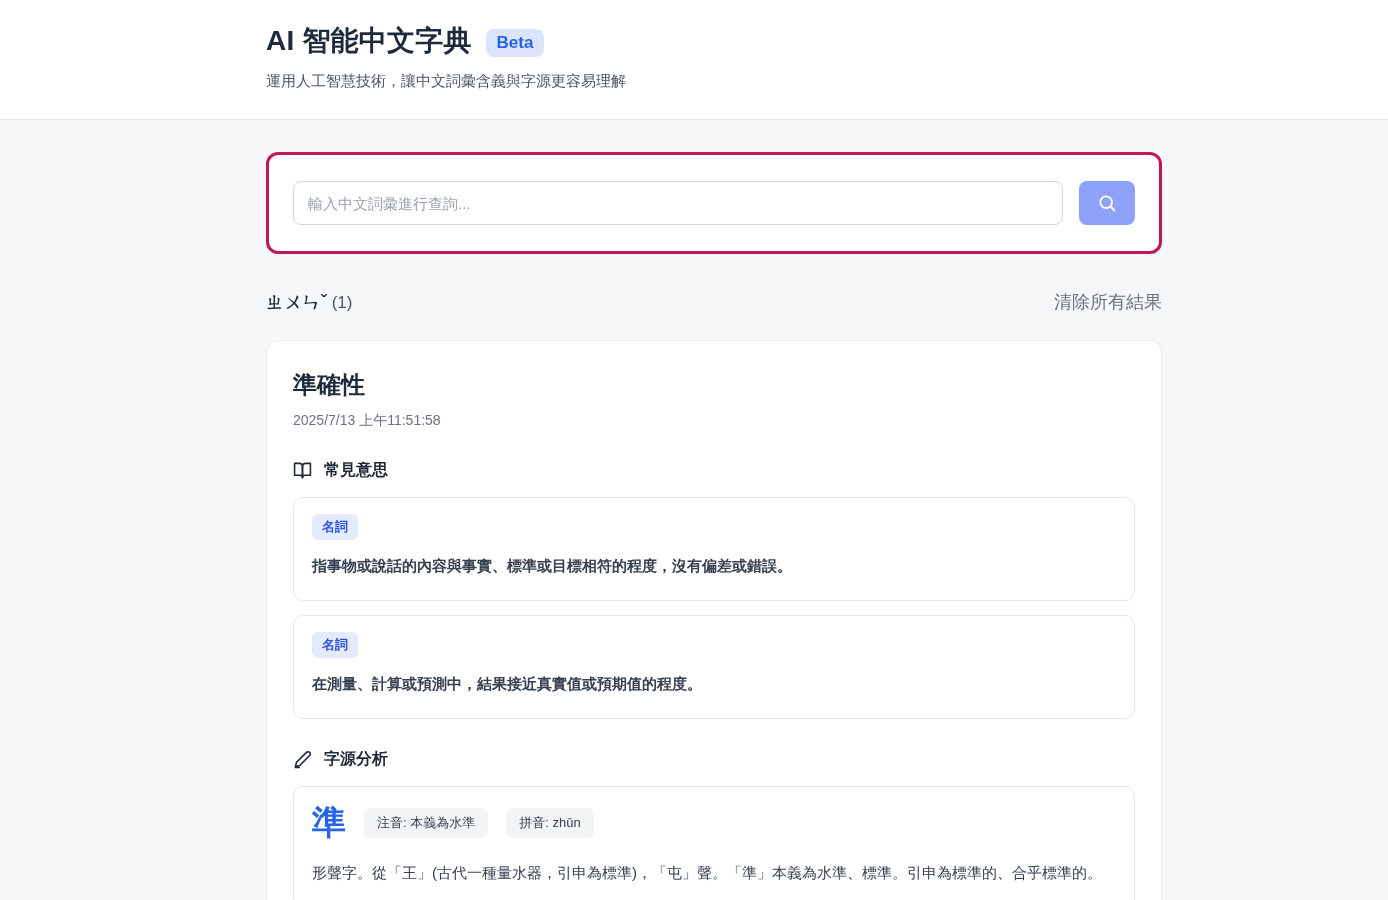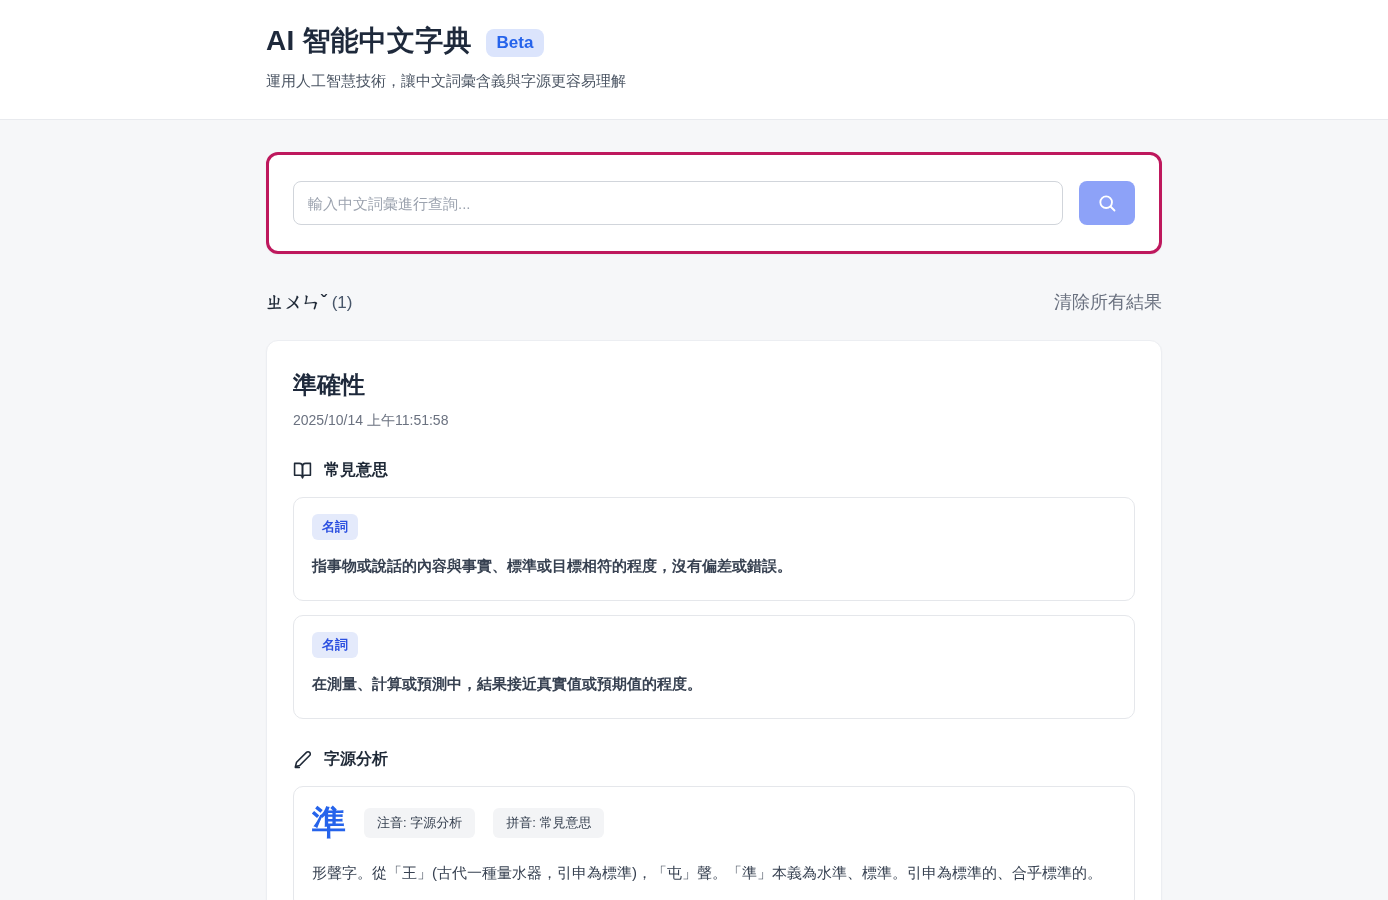--- a/index.html
+++ b/index.html
@@ -145,21 +145,21 @@
     <div class="results-header">
       <h2 class="results-heading">
         <span>ㄓㄨㄣˇ</span>
         <span class="results-count">(1)</span>
       </h2>
       <button class="clear-link">清除所有結果</button>
     </div>
 
     <article class="entry-card">
       <h3 class="entry-word">準確性</h3>
-      <div class="entry-timestamp">2025/10/14 上午11:51:58</div>
+      <div class="entry-timestamp">2025/7/13 上午11:51:58</div>
 
       <div class="section-header">
         <span class="sec-icon">
           <svg width="19" height="19" viewBox="0 0 24 24" fill="none" stroke="#1f2937" stroke-width="2" stroke-linecap="round" stroke-linejoin="round">
             <path d="M2 3h6a4 4 0 0 1 4 4v14a3 3 0 0 0-3-3H2z"></path>
             <path d="M22 3h-6a4 4 0 0 0-4 4v14a3 3 0 0 1 3-3h7z"></path>
           </svg>
         </span>
         <span class="section-title">常見意思</span>
       </div>
@@ -180,21 +180,21 @@
             <path d="M17 3a2.828 2.828 0 1 1 4 4L8.5 19.5 3 21l1.5-5.5L17 3z"></path>
             <line x1="3" y1="22" x2="8" y2="22"></line>
           </svg>
         </span>
         <span class="section-title">字源分析</span>
       </div>
 
       <div class="etym-card">
         <div class="etym-head">
           <span class="etym-char">準</span>
-          <span class="phon-badge">注音: 字源分析</span>
-          <span class="phon-badge">拼音: 常見意思</span>
+          <span class="phon-badge">注音: 本義為水準</span>
+          <span class="phon-badge">拼音: zhǔn</span>
         </div>
         <p class="etym-desc">形聲字。從「王」(古代一種量水器，引申為標準)，「屯」聲。「準」本義為水準、標準。引申為標準的、合乎標準的。</p>
       </div>
     </article>
 
   </div>
 </main>
 
 </body></html>

